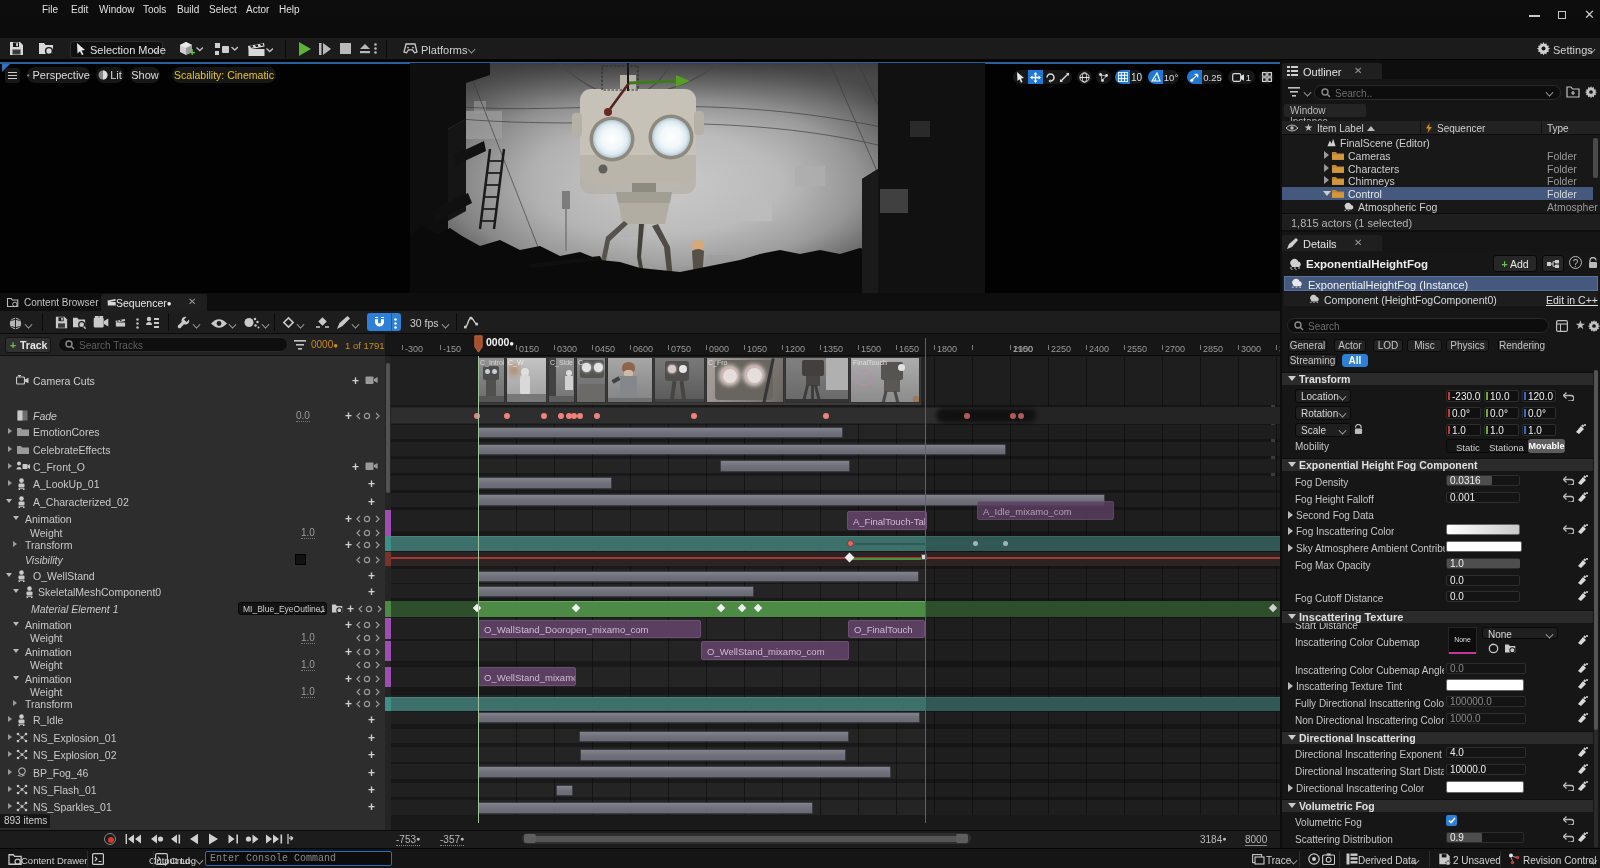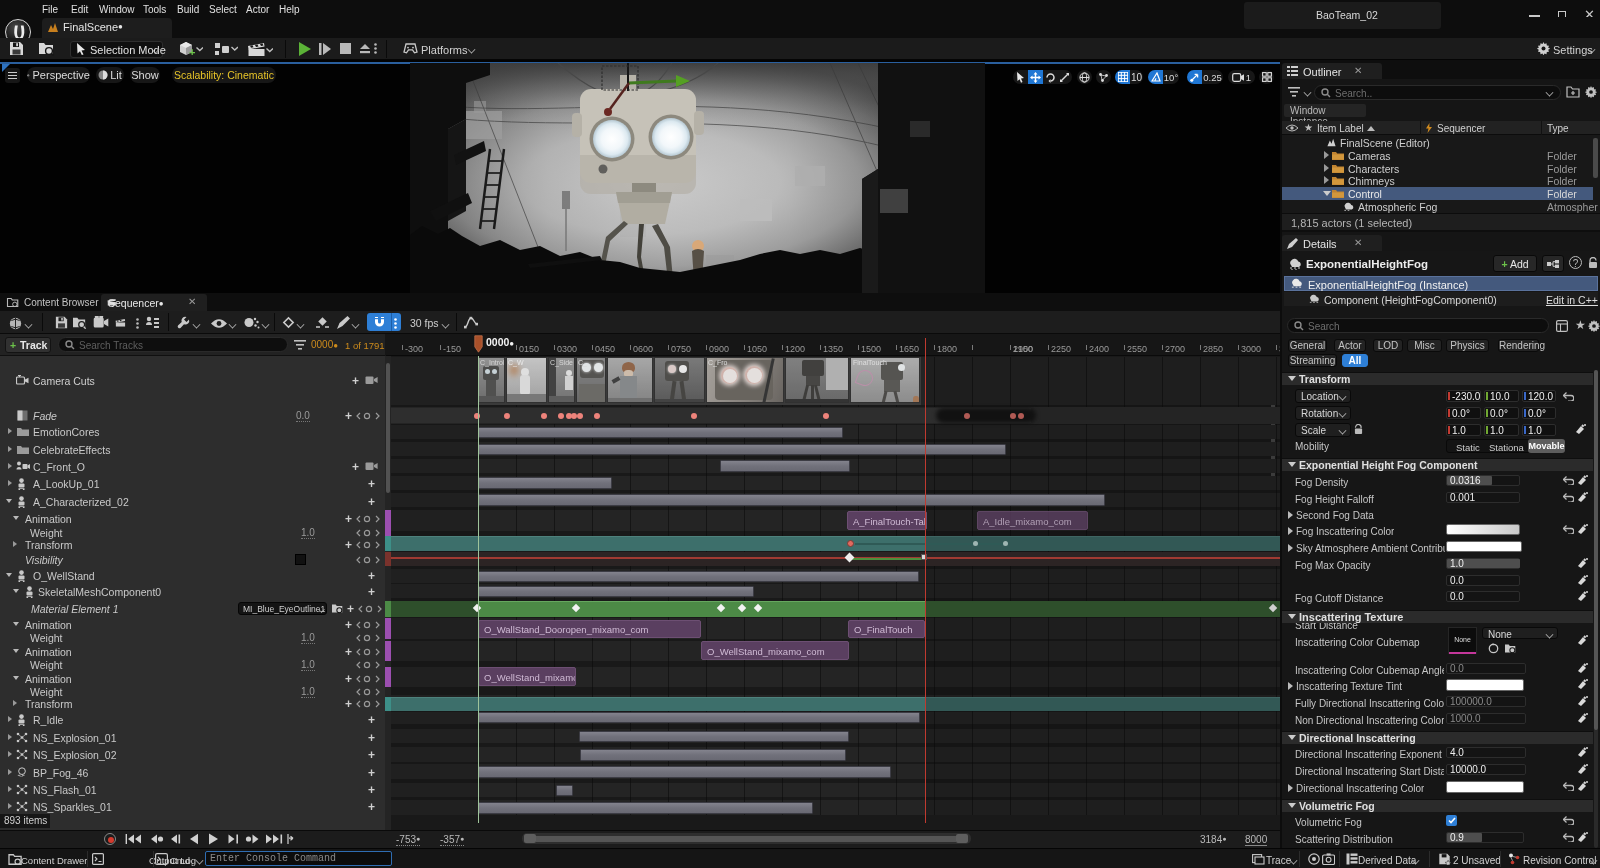--- a/index.html
+++ b/index.html
@@ -27,34 +27,20 @@
     <div class="ab txt" style="left:99px;top:4px;color:#e0e0e0;font-size:10px;">Window</div>
     <div class="ab txt" style="left:143px;top:4px;color:#e0e0e0;font-size:10px;">Tools</div>
     <div class="ab txt" style="left:177px;top:4px;color:#e0e0e0;font-size:10px;">Build</div>
     <div class="ab txt" style="left:209px;top:4px;color:#e0e0e0;font-size:10px;">Select</div>
     <div class="ab txt" style="left:246px;top:4px;color:#e0e0e0;font-size:10px;">Actor</div>
     <div class="ab txt" style="left:279px;top:4px;color:#e0e0e0;font-size:10px;">Help</div>
     <div class="ab" style="left:1529px;top:15px;width:11px;height:1.5px;background:#c9c9c9;"></div>
     <div class="ab" style="left:1558px;top:11px;width:8px;height:8px;border:1.2px solid #c9c9c9;"></div>
     <div class="ab" style="left:1584px;top:9px;width:12px;height:12px;color:#c9c9c9;font-size:13px;line-height:12px;">✕</div>
   </div>
-  <div id="tabrow" class="ab" style="left:0;top:17px;width:1600px;height:21px;background:#0d0d0d;">
-      <div class="ab" style="left:1244px;top:-15px;width:197px;height:27px;background:#1b1b1b;border-radius:3px;"></div>
-      <div class="ab" style="left:1316px;top:-8px;color:#d8d8d8;font-size:10.5px;white-space:nowrap;">BaoTeam_02</div>
-    <div class="ab" style="left:42px;top:1px;width:130px;height:20px;background:#1d1d1d;border-radius:4px 4px 0 0;"></div>
-    <svg class="ab" style="left:47px;top:5px;" width="12" height="11" viewBox="0 0 12 11">
-        <path d="M1 10 L4 3 L6 7 L8 1 L11 10 Z" fill="#c77f1e"></path>
-      </svg>
-    <div class="ab txt" style="left:63px;top:4px;color:#e6e6e6;">FinalScene<span style="font-size:8px;vertical-align:2px;">●</span></div>
-
-    <div class="ab" style="left:5px;top:2px;width:26px;height:26px;border-radius:50%;background:radial-gradient(circle at 40% 32%,#4a4a4a,#0c0c0c 75%);border:1.5px solid #d8d8d8;"></div>
-    <svg class="ab" style="left:5px;top:2px;" width="28" height="28" viewBox="0 0 28 28">
-        <path d="M10 6.5 C8.8 12 9 16 10.5 18.5 C12 21 16.5 21 18 18.5 C19.5 16 19.8 12 18.6 6.5 L15.8 6.5 C16.8 12 16.8 16 15.8 17.5 C15 18.7 13.6 18.7 12.8 17.5 C11.8 16 11.8 12 12.8 6.5 Z" fill="#ececec"></path>
-      </svg>
-  </div>
   <div id="toolbar" class="ab" style="left:0;top:38px;width:1600px;height:22px;background:#1b1b1b;border-bottom:1px solid #050505;">
 
     <svg class="ab" style="left:9px;top:3px;" width="15" height="15" viewBox="0 0 15 15">
         <path d="M1 1 h10 l3 3 v10 h-13 Z" fill="#d8d8d8"></path>
         <rect x="4" y="1.5" width="6" height="4.5" fill="#161616"></rect>
         <rect x="7.2" y="2.2" width="1.8" height="3" fill="#d8d8d8"></rect>
         <rect x="3.5" y="8.5" width="8" height="5" fill="#3a3a3a"></rect>
       </svg>
 
     <svg class="ab" style="left:38px;top:3px;" width="17" height="15" viewBox="0 0 17 15">
@@ -364,21 +350,21 @@
       <svg class="ab" style="left:6px;top:4px;" width="14" height="11" viewBox="0 0 17 15">
         <path d="M1 2 h5 l1.5 2 H15 v9 H1 Z" fill="none" stroke="#b9b9b9" stroke-width="1.5"></path>
         <circle cx="11" cy="10" r="3" fill="none" stroke="#b9b9b9" stroke-width="1.3"></circle>
       </svg>
       <div class="ab" style="left:24px;top:4px;font-size:10px;color:#c3c3c3;white-space:nowrap;">Content Browser</div>
       <div class="ab" style="left:101px;top:1px;width:106px;height:17px;background:#1f1f1f;border-radius:3px 3px 0 0;"></div>
       <svg class="ab" style="left:107px;top:4px;" width="13" height="10" viewBox="0 0 26 16">
         <path d="M1 5 L17 2 L17.5 5.5 L1.5 8.5 Z" fill="#d8d8d8"></path>
         <rect x="1.5" y="8" width="16" height="7" fill="#d8d8d8"></rect>
       </svg>
-      <div class="ab" style="left:108px;top:4px;font-size:10.5px;color:#e8e8e8;white-space:nowrap;">Sequencer<span style="font-size:8px;vertical-align:1px;">●</span></div>
+      <div class="ab" style="left:116px;top:4px;font-size:10.5px;color:#e8e8e8;white-space:nowrap;">Sequencer<span style="font-size:8px;vertical-align:1px;">●</span></div>
       <div class="ab" style="left:188px;top:3px;color:#9a9a9a;font-size:10px;">✕</div>
       <div class="ab" style="left:0;top:18px;width:1280px;height:23px;background:#1d1d1d;border-bottom:1px solid #0a0a0a;"></div>
       <svg class="ab" style="left:9px;top:24px;" width="13" height="13" viewBox="0 0 11 11">
         <circle cx="5.5" cy="5.5" r="4.8" fill="#b5b5b5"></circle>
         <path d="M2 3 a5 3.4 0 0 1 7 0 M2 8 a5 3.4 0 0 0 7 0" stroke="#1d1d1d" stroke-width="0.8" fill="none"></path>
         <line x1="5.5" y1="0.7" x2="5.5" y2="10.3" stroke="#1d1d1d" stroke-width="0.8"></line>
       </svg>
       <div class="ab" style="left:25px;top:28px;">
         <div class="chevd"></div>
       </div>
@@ -706,21 +692,21 @@
       <div class="ab gbar" style="left:478px;top:201px;width:627px;height:12px;"></div>
       <div class="ab gbar" style="left:478px;top:278px;width:441px;height:11px;"></div>
       <div class="ab gbar" style="left:478px;top:293px;width:276px;height:11px;"></div>
       <div class="ab gbar" style="left:478px;top:419px;width:442px;height:11px;"></div>
       <div class="ab gbar" style="left:579px;top:438px;width:270px;height:11px;"></div>
       <div class="ab gbar" style="left:580px;top:456px;width:266px;height:12px;"></div>
       <div class="ab gbar" style="left:478px;top:473px;width:413px;height:12px;"></div>
       <div class="ab gbar" style="left:556px;top:492px;width:17px;height:11px;"></div>
       <div class="ab gbar" style="left:478px;top:509px;width:335px;height:12px;"></div>
       <div class="ab pbar" style="left:847px;top:218px;width:80px;height:19px;line-height:19px;opacity:1;">A_FinalTouch-Take</div>
-      <div class="ab pbar" style="left:977px;top:218px;width:111px;height:19px;line-height:19px;opacity:0.82;">A_Idle_mixamo_com</div>
+      <div class="ab pbar" style="left:977px;top:208px;width:137px;height:19px;line-height:19px;opacity:0.82;">A_Idle_mixamo_com</div>
       <div class="ab pbar" style="left:478px;top:327px;width:223px;height:18px;line-height:18px;opacity:1;">O_WallStand_Dooropen_mixamo_com</div>
       <div class="ab pbar" style="left:848px;top:327px;width:77px;height:18px;line-height:18px;opacity:1;">O_FinalTouch</div>
       <div class="ab pbar" style="left:701px;top:348px;width:148px;height:19px;line-height:19px;opacity:1;">O_WellStand_mixamo_com</div>
       <div class="ab pbar" style="left:478px;top:374px;width:98px;height:19px;line-height:19px;opacity:1;">O_WellStand_mixamo_co</div>
       <div class="ab" style="left:391px;top:243px;width:889px;height:15px;background:#3d6f6b;border-top:1px solid #4e817c;"></div>
       <div class="ab" style="left:925px;top:243px;width:355px;height:15px;background:rgba(20,20,20,0.25);"></div>
       <div class="ab" style="left:847px;top:247px;width:7px;height:7px;border-radius:50%;background:#e06a60;border:1px solid #7a3a34;"></div>
       <div class="ab" style="left:855px;top:250px;width:150px;height:1.5px;background:#2f5a56;"></div>
       <div class="ab" style="left:973px;top:248px;width:5px;height:5px;border-radius:50%;background:#9fb5b2;"></div>
       <div class="ab" style="left:1003px;top:248px;width:5px;height:5px;border-radius:50%;background:#9fb5b2;"></div>

